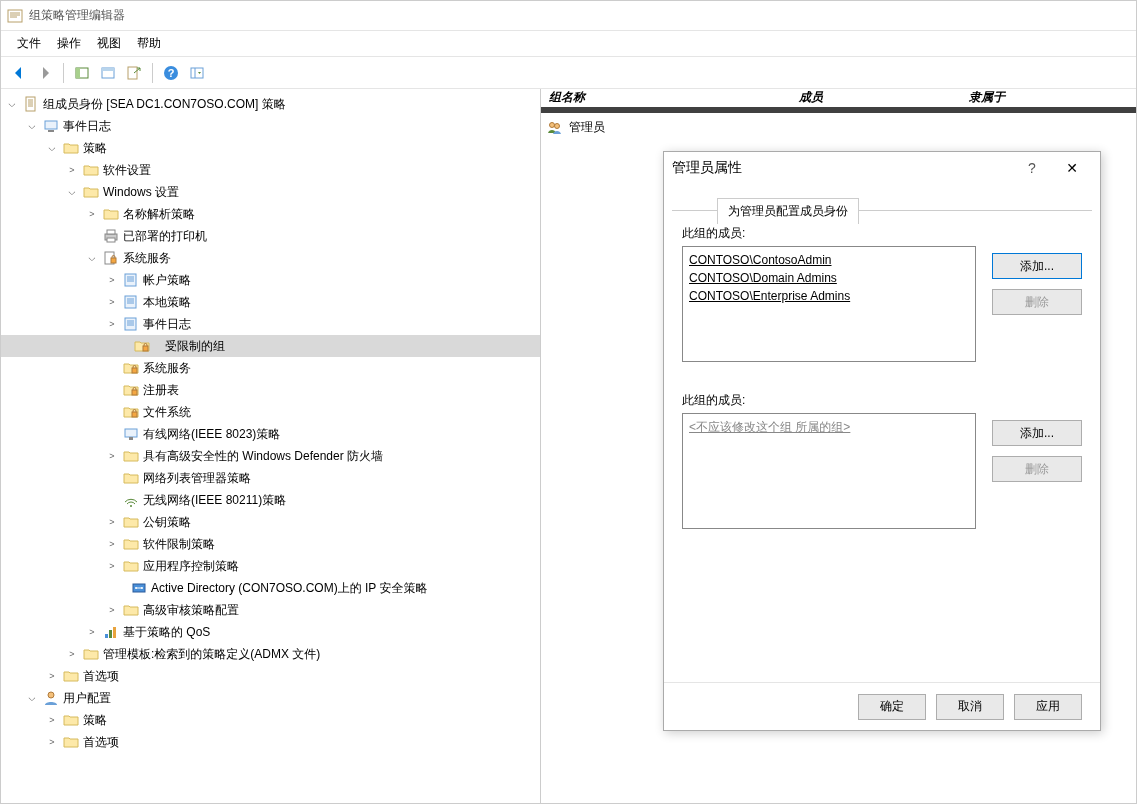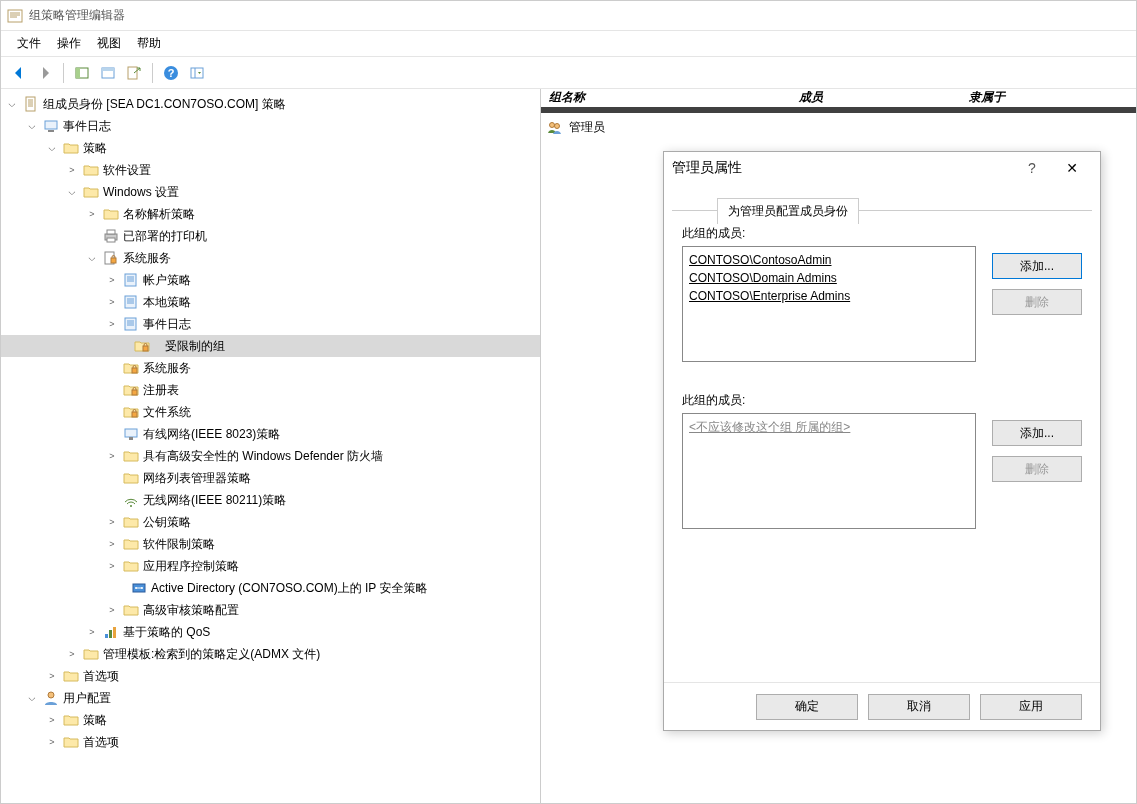--- a/index.html
+++ b/index.html
@@ -42,21 +42,21 @@
 .listbox { border: 1px solid #888; height: 116px; padding: 4px 6px; font-size: 12px; background: #fff; overflow: auto; text-decoration: underline; }
 .listbox.disabled { color: #888; background: #fff; }
 .listbox div { line-height: 18px; }
 .btn-col { display: flex; flex-direction: column; gap: 10px; width: 90px; margin-left: 16px; }
 .row-group { display: flex; margin-bottom: 30px; }
 .row-group .listcol { flex: 1; }
 .dlg-btn { height: 26px; border: 1px solid #adadad; background: #e9e9e9; cursor: pointer; font-size: 12px; font-family: inherit; }
 .dlg-btn.primary { border: 1px solid #0078d7; }
 .dlg-btn:disabled { color: #9a9a9a; cursor: default; }
 .dialog-footer { height: 48px; display: flex; align-items: center; justify-content: flex-end; gap: 10px; padding: 0 18px; border-top: 1px solid #e5e5e5; }
-.dialog-footer .dlg-btn { width: 102px; font-family: Liberation Mono, monospace; }
+.dialog-footer .dlg-btn { width: 68px; font-family: Liberation Mono, monospace; }
 svg { display: block; }
 </style>
 </head>
 <body>
 
 <div class="window">
 
   <div class="titlebar">
     <span class="icon">
       <svg width="16" height="16" viewBox="0 0 16 16">

